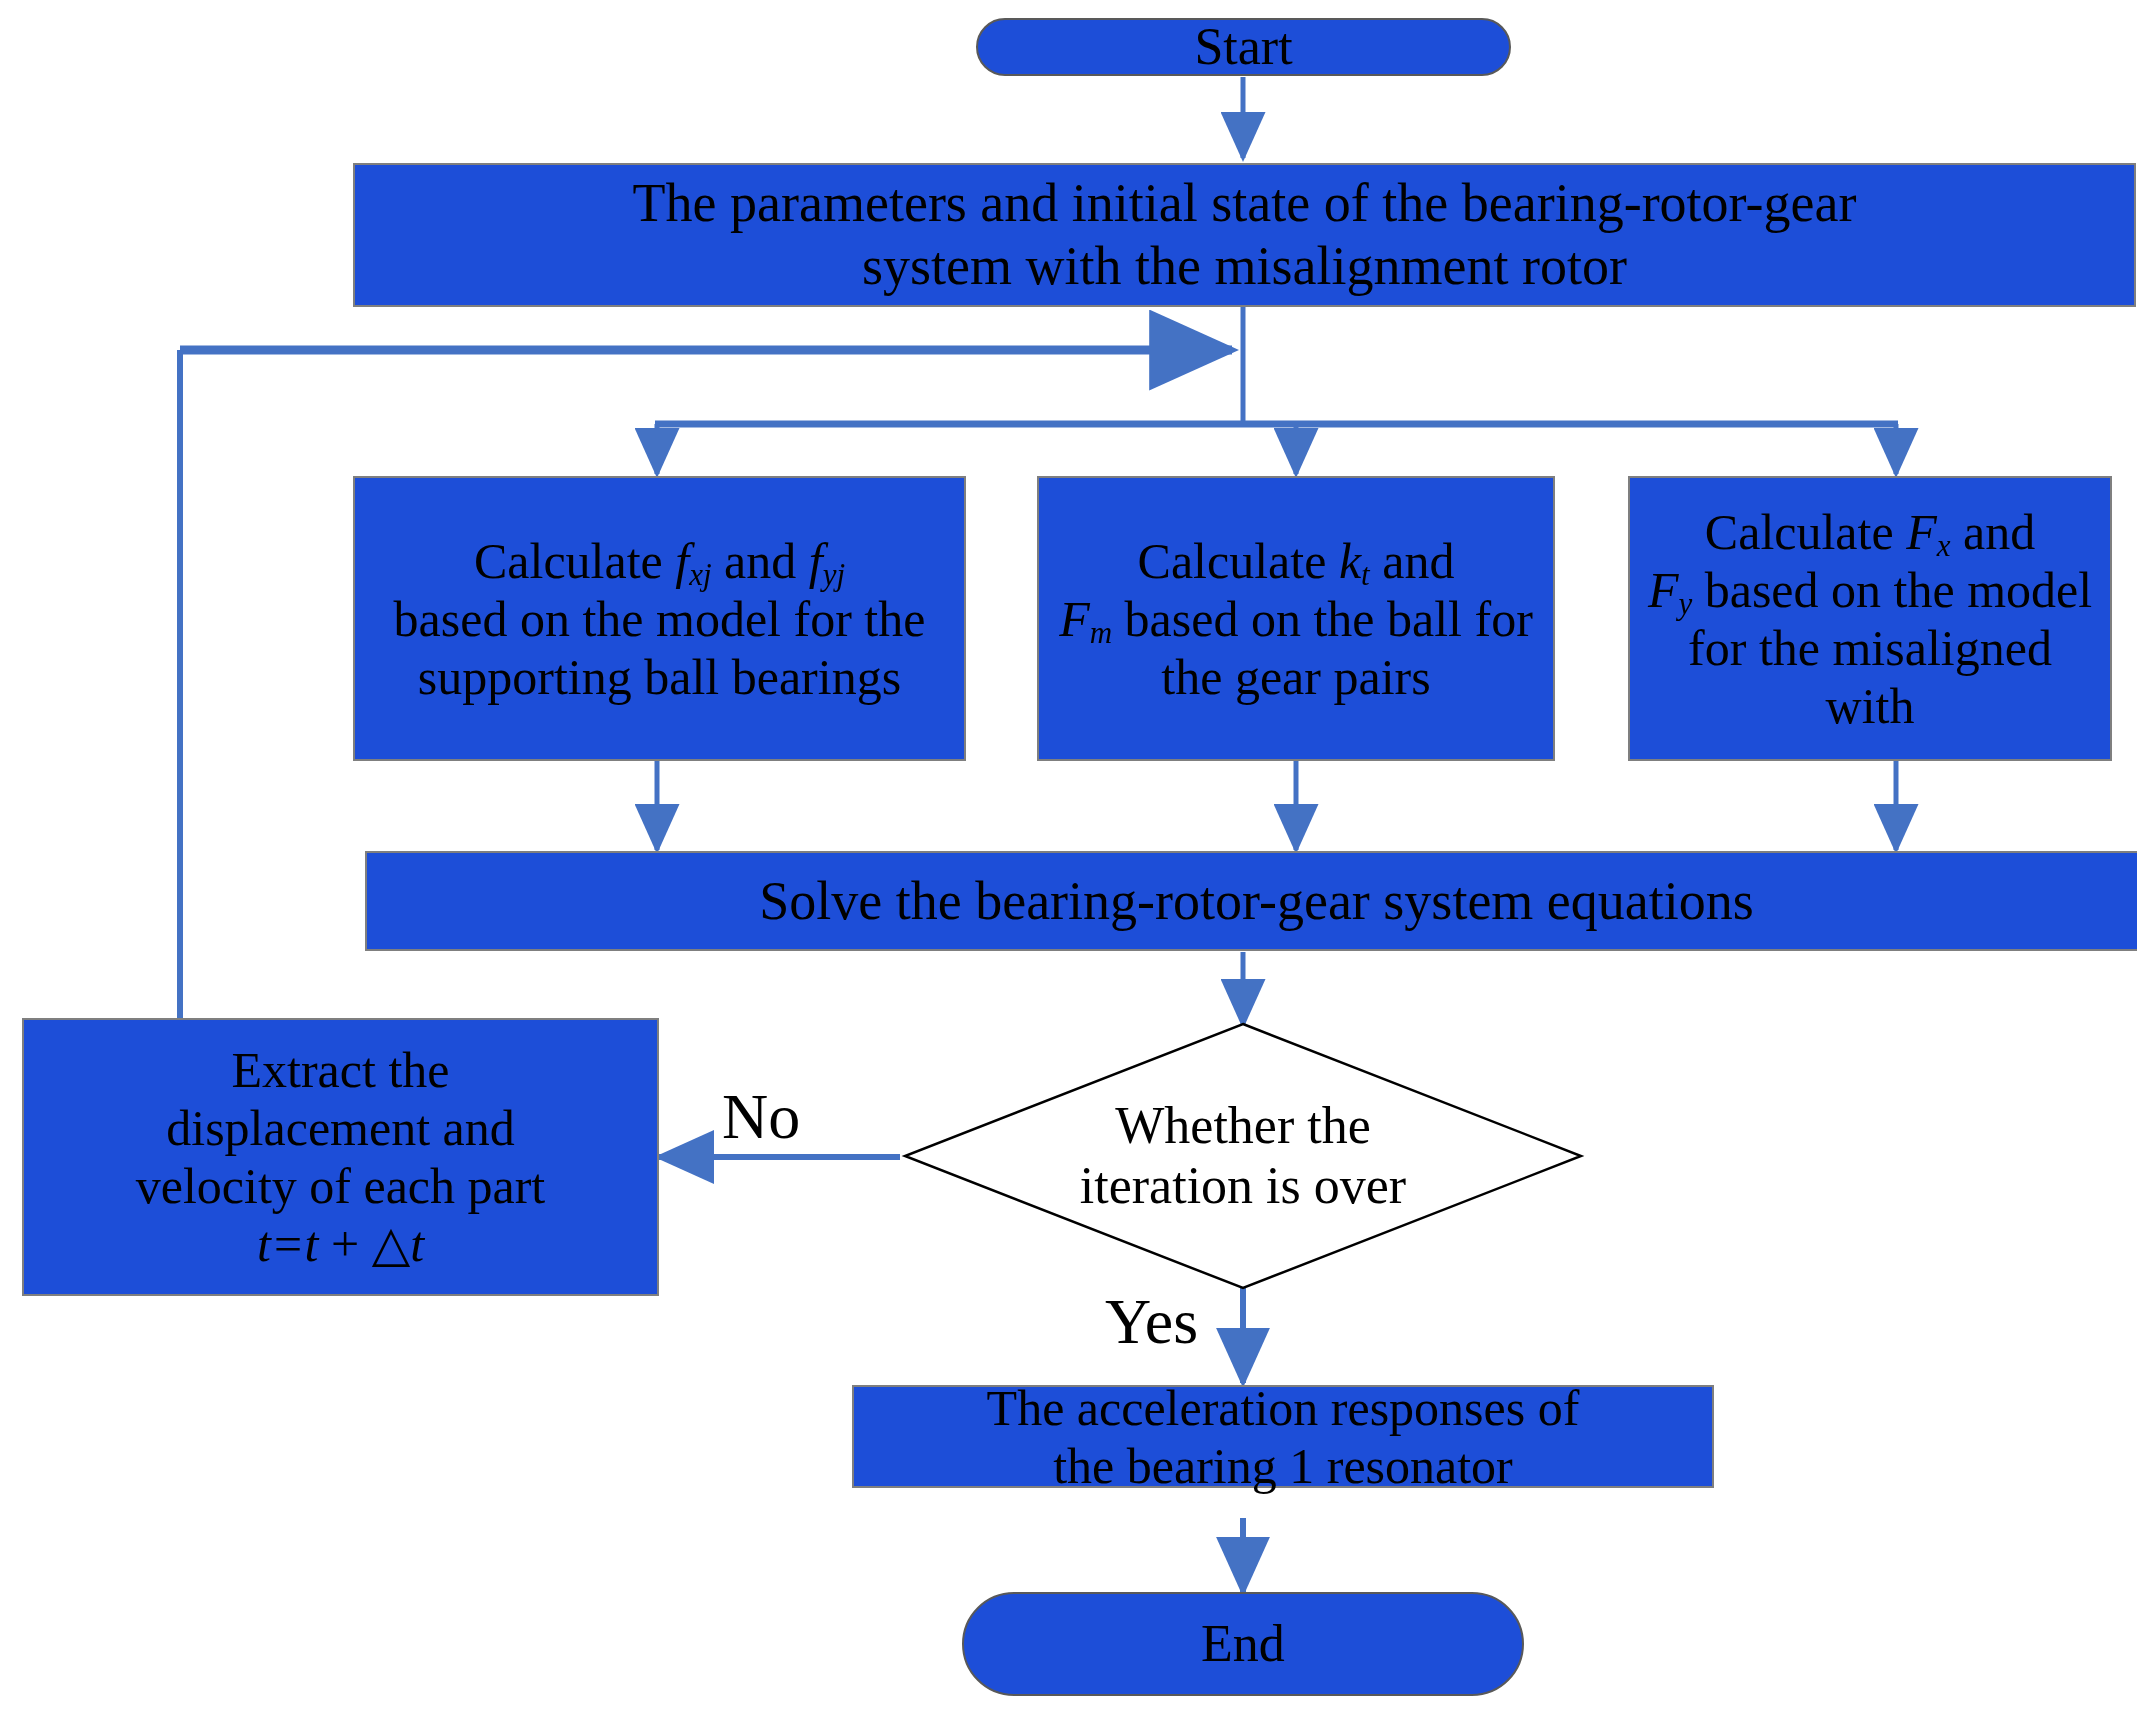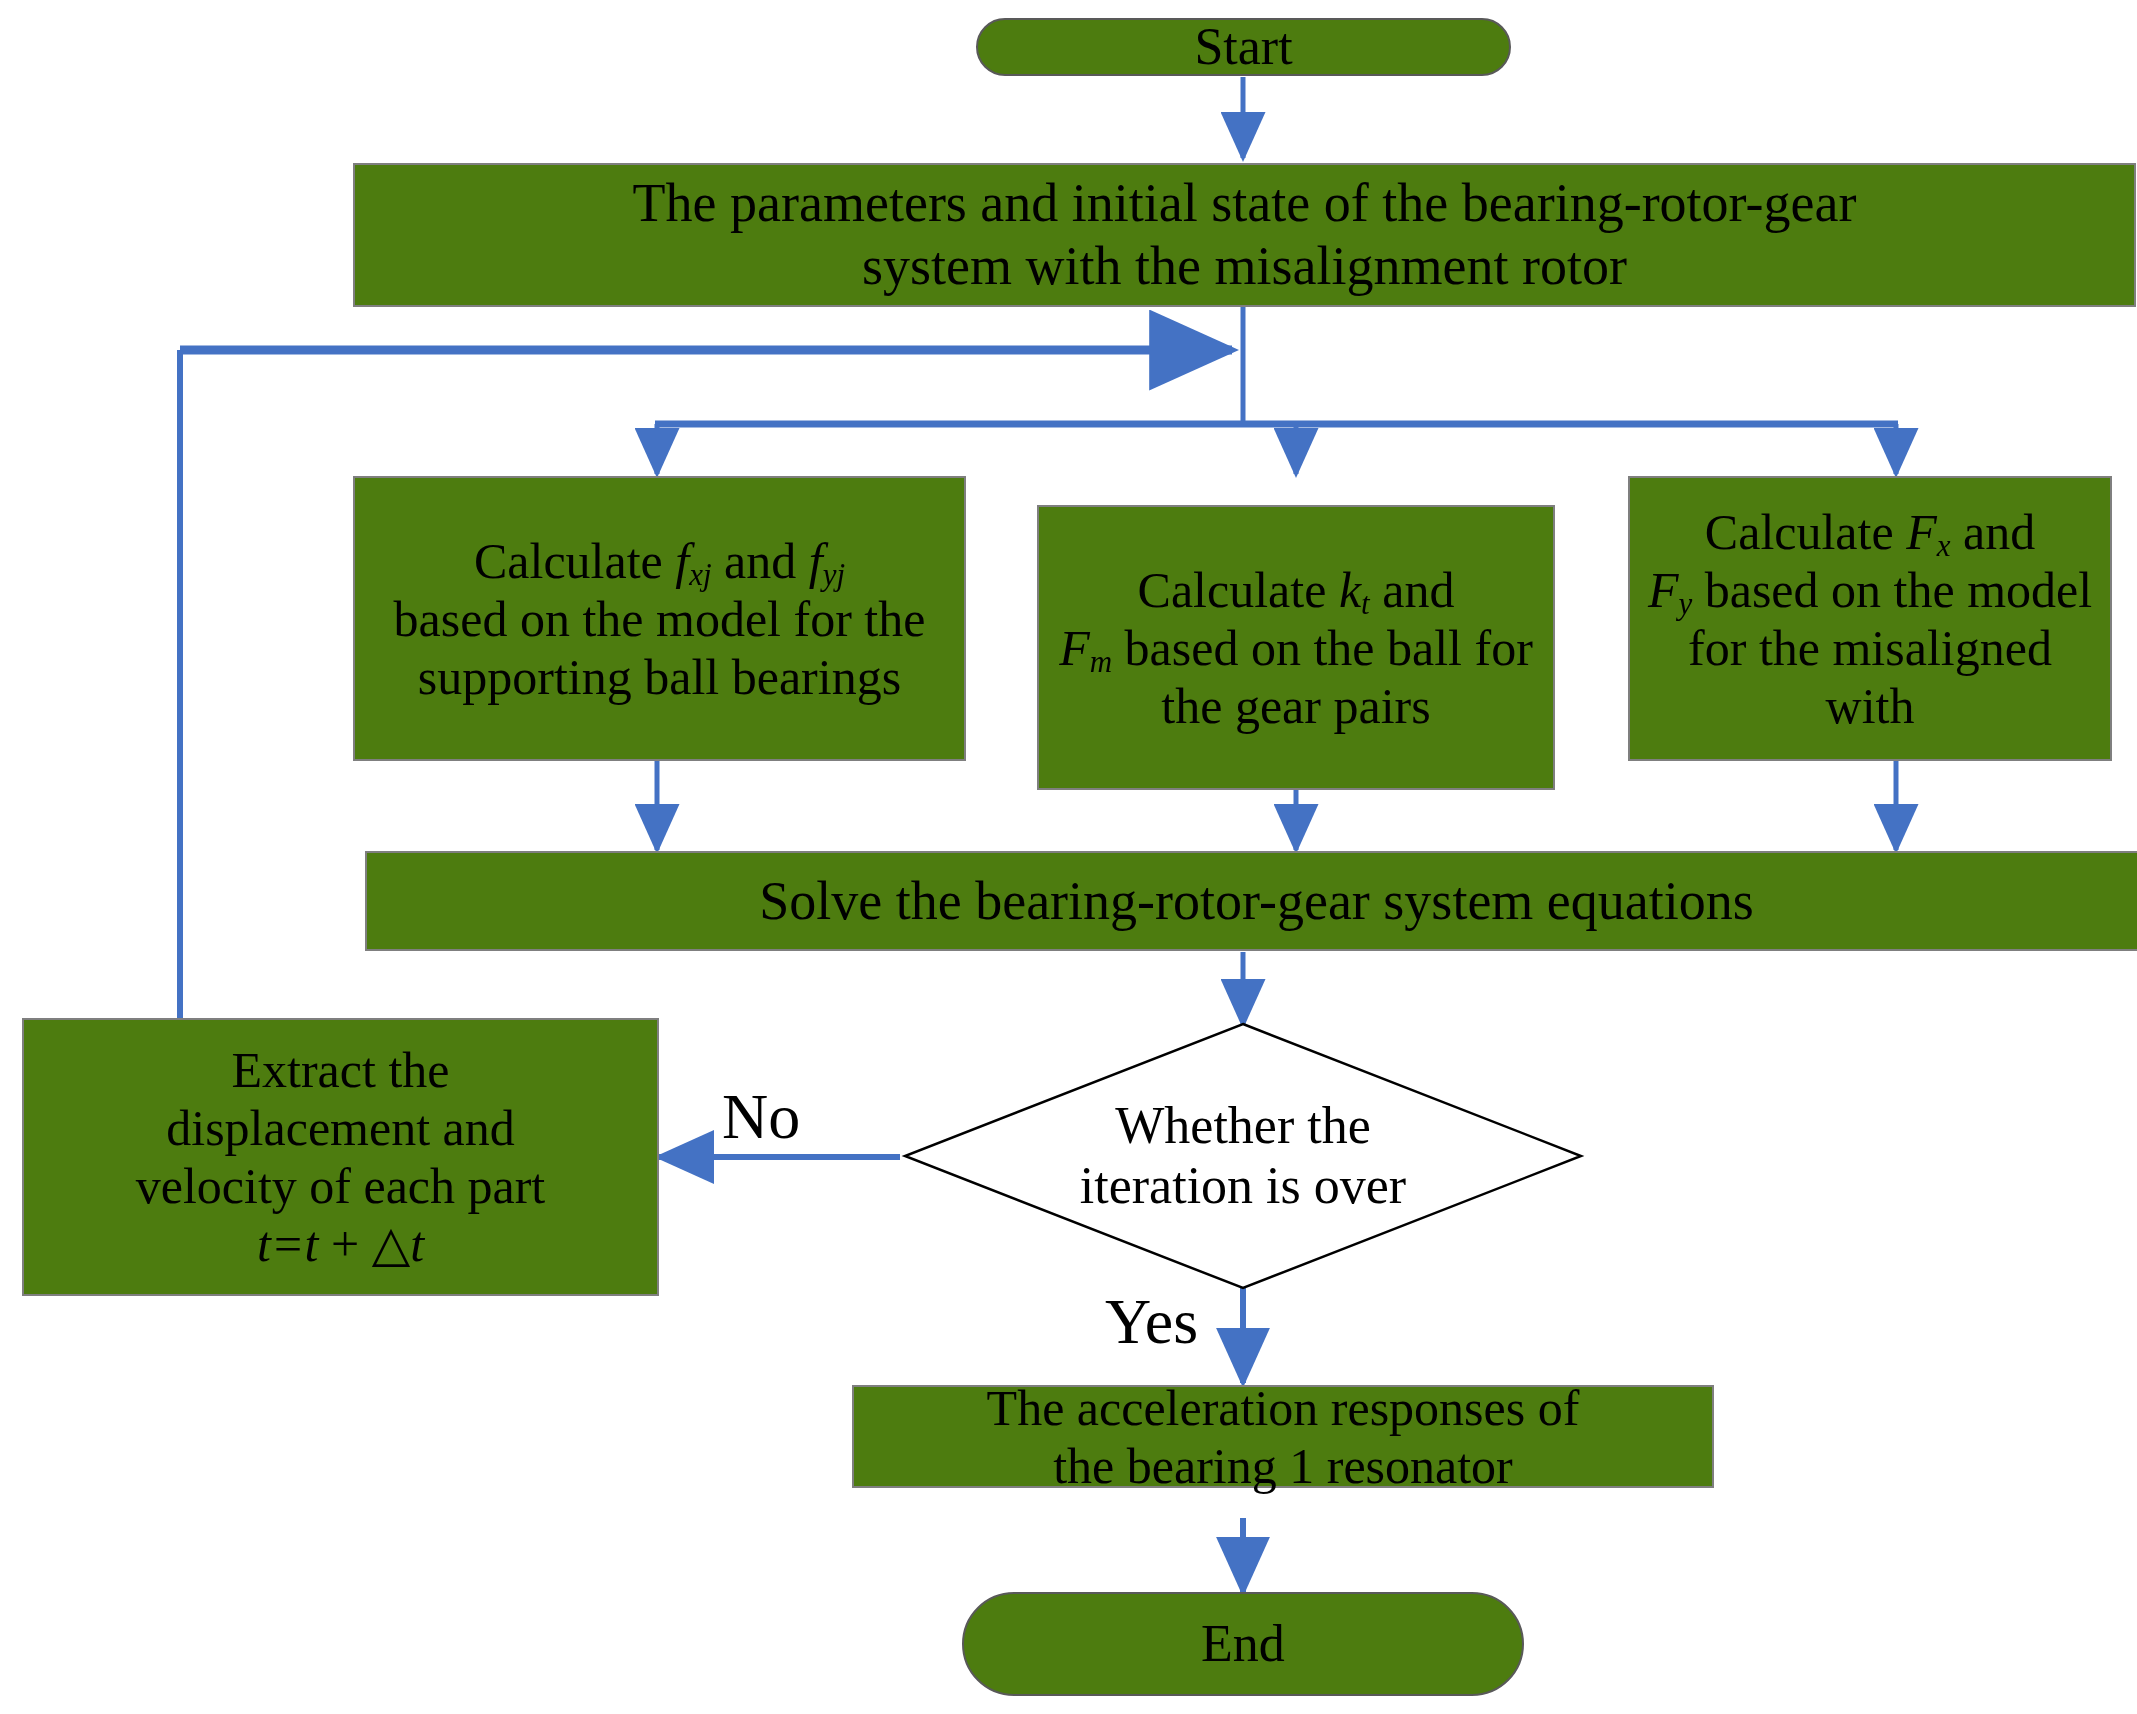--- a/index.html
+++ b/index.html
@@ -14,21 +14,21 @@
     position: relative;
     width: 2137px;
     height: 1714px;
     background: #ffffff;
     overflow: hidden;
   }
   
   .node {
     position: absolute;
     box-sizing: border-box;
-    background: #4d7c0f;
+    background: #1d4ed8;
     display: flex;
     align-items: center;
     justify-content: center;
     text-align: center;
     color: #000000;
     line-height: 1.16;
   }
   .rect {
     border: 2px solid #7f7f7f;
   }
@@ -138,21 +138,21 @@
     </span>
   </div>
 
   <div class="node rect fs-narrow" style="left:353px; top:476px; width:613px; height:285px;">
     <span class="txt">
       <span>Calculate </span><i class="v"><span>f</span><sub>xj</sub></i><span> and  </span><i class="v"><span>f</span><sub>yj</sub></i><br>
       <span>based on the model for the supporting ball bearings</span>
     </span>
   </div>
 
-  <div class="node rect fs-narrow" style="left:1037px; top:476px; width:518px; height:285px;margin-top:29px;">
+  <div class="node rect fs-narrow" style="left:1037px; top:476px; width:518px; height:285px;">
     <span class="txt">
       <span>Calculate </span><i class="v"><span>k</span><sub>t</sub></i><span> and </span><br><i class="v"><span>F</span><sub>m</sub></i><span> based on the ball for the gear pairs</span>
     </span>
   </div>
 
   <div class="node rect fs-narrow" style="left:1628px; top:476px; width:484px; height:285px;">
     <span class="txt">
       <span>Calculate </span><i class="v"><span>F</span><sub>x</sub></i><span> and </span><br><i class="v"><span>F</span><sub>y</sub></i><span> based on the model for the misaligned with</span>
     </span>
   </div>

